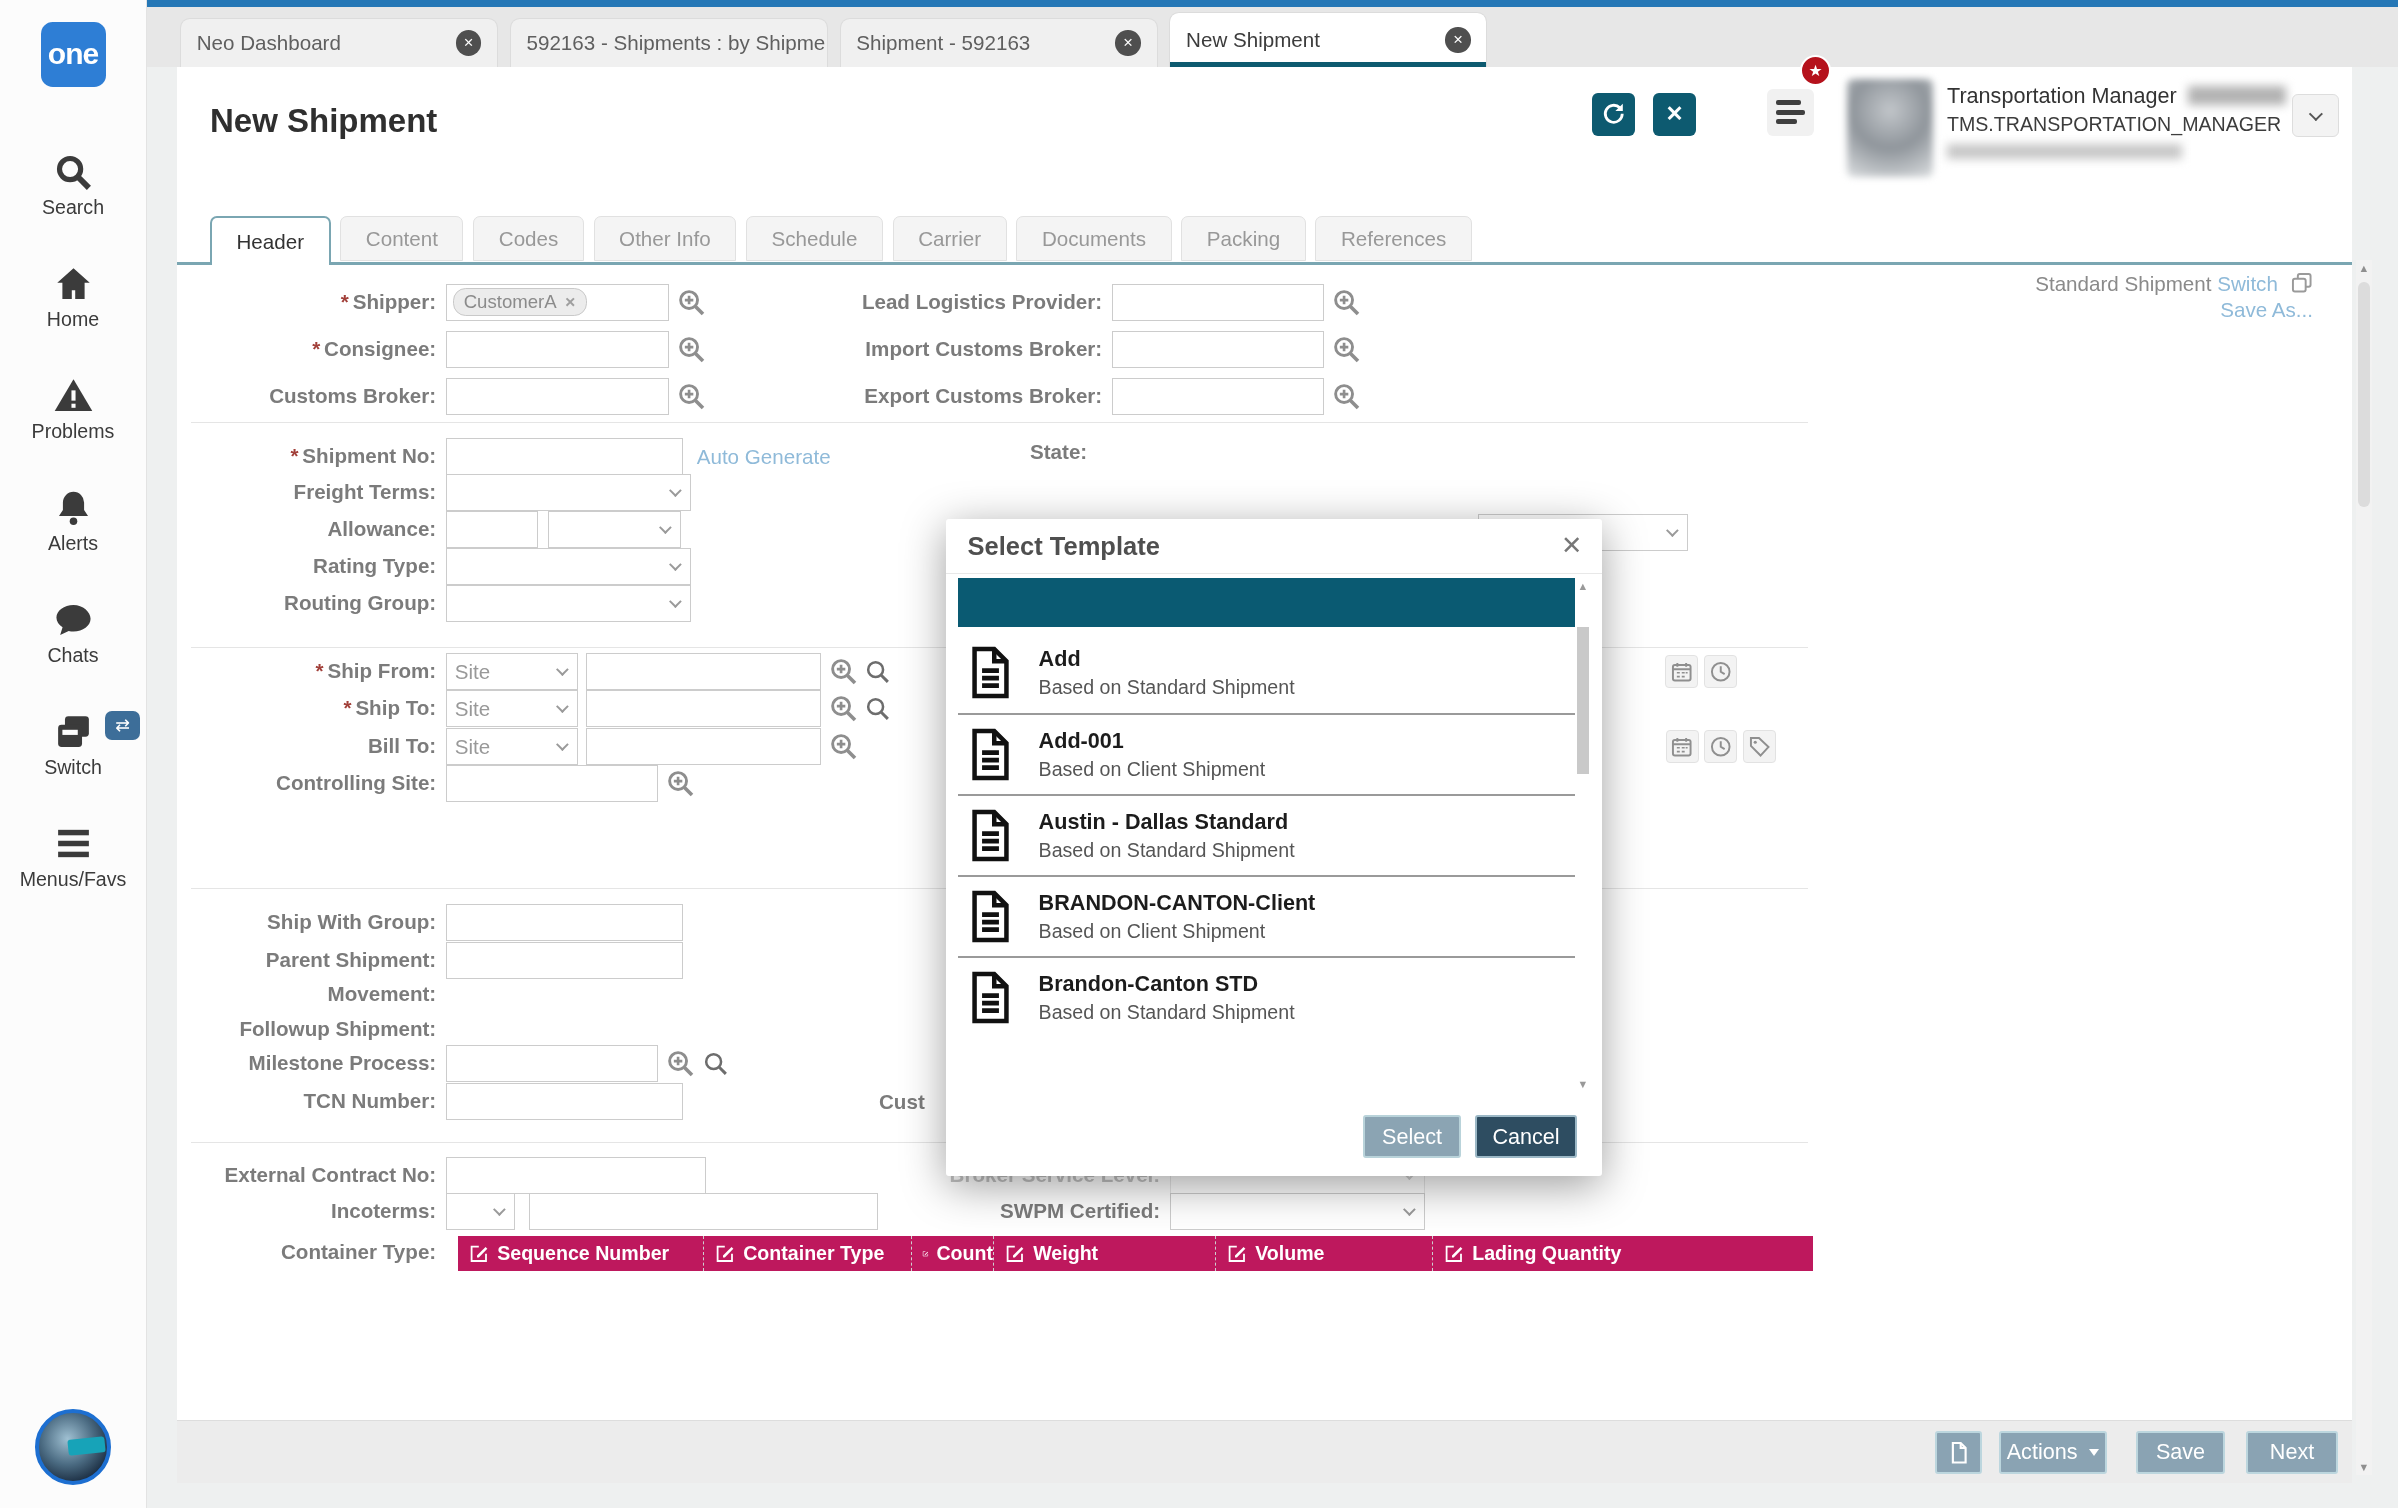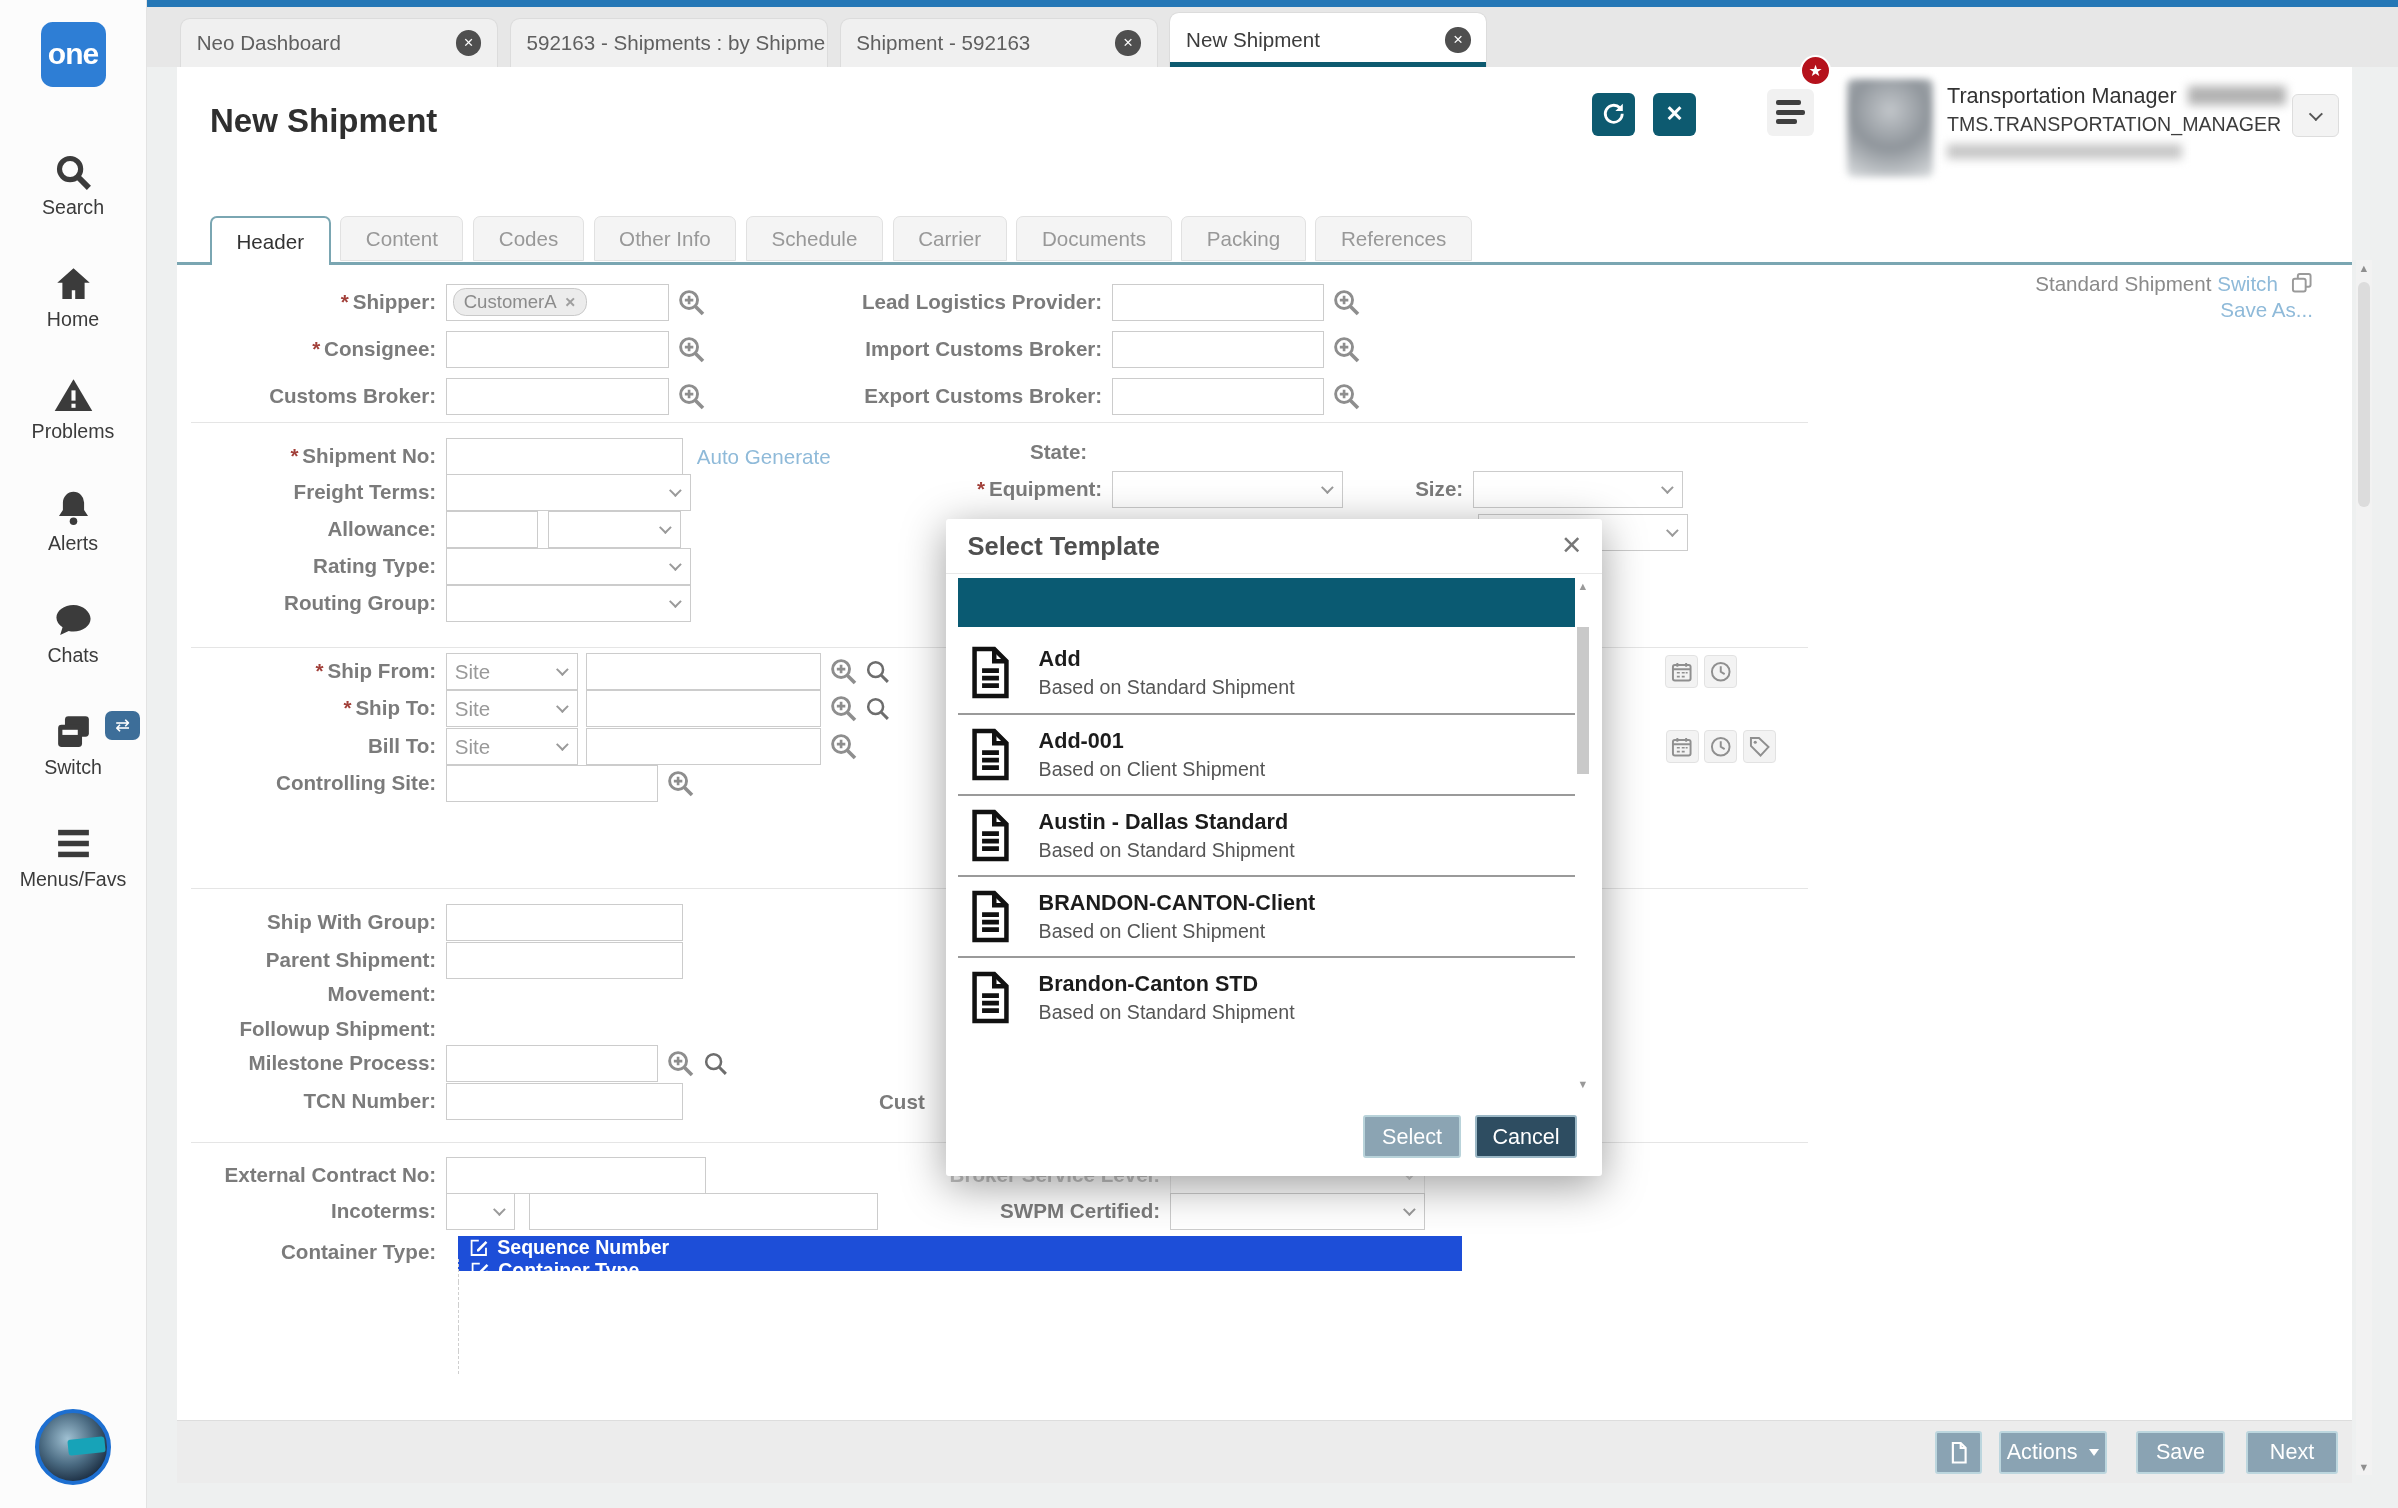--- a/index.html
+++ b/index.html
@@ -78,21 +78,21 @@
   .ic.small { width:25.5px; height:25.5px; }
   .chip { display:inline-flex; align-items:center; background:#ececec; border:1px solid #c9c9c9; border-radius:12.7px; padding:2px 9.8px; font-size:18.6px; color:#8b8b8b; gap:7.8px; }
   .chip .chip-x { color:#9f9f9f; font-size:13.7px; font-weight:700; cursor:pointer; }
   .hdiv { position:absolute; left:13.7px; width:1617px; height:1px; background:#e5e5e5; }
   .lonely { color:#7b7b7b; font-weight:700; }
   .icbox { width:33px; height:33px; background:#f3f3f3; border:1px solid #e2e2e2; border-radius:3.9px; display:flex; align-items:center; justify-content:center; margin-left:5.9px; cursor:pointer; }
   .icbox svg { width:23.5px; height:23.5px; }
   .ghost { opacity:.45; }
 
   
-  .ct-bar { position:absolute; left:281px; top:972px; width:1004px; height:35px; background:#1d4ed8; display:flex; align-items:stretch;flex-direction:column; }
+  .ct-bar { position:absolute; left:281px; top:972px; width:1355px; height:35px; background:#be185d; display:flex; align-items:stretch; }
   .ct-col { display:flex; align-items:center; gap:7.8px; color:#fff; font-weight:700; font-size:19.6px; padding-left:9.8px; border-left:1px dashed #cfcfcf; }
   .ct-col:first-child { border-left:none; }
   .ct-col svg { width:21.6px; height:21.6px; }
 
   
   .footer { position:absolute; left:0; top:1353px; width:2175px; height:63px; background:#ececec; border-top:1px solid #ddd; }
   .fbtn { position:absolute; top:9.8px; height:43px; background:#8aa3b3; border:2px solid #bcd6de; border-radius:2.9px; color:#fff; font-size:21.6px; display:flex; align-items:center; justify-content:center; cursor:pointer; }
   .fbtn svg { width:23.5px; height:23.5px; }
   .caret { width:0; height:0; border-top:7.8px solid #fff; border-left:5.9px solid transparent; border-right:5.9px solid transparent; margin-left:11.8px; }
 
@@ -405,30 +405,20 @@
           <div class="fr right" style="top:174px; height:29px">
             <div class="lbl" style="width:250px;min-width:250px">State:</div>
           </div>
 
           <div class="fr" style="top:210px">
             <div class="lbl">Freight Terms:</div>
             <div class="sel w250">
                 <span class="schev"></span>
               </div>
           </div>
-          <div class="fr right" style="top:207px">
-            <div class="lbl"><span class="req">*</span><span>Equipment:</span></div>
-            <div class="sel w236">
-                <span class="schev"></span>
-              </div>
-            <div class="lbl" style="width:130px;min-width:130px">Size:</div>
-            <div class="sel w214">
-                <span class="schev"></span>
-              </div>
-          </div>
 
           <div class="fr" style="top:247px">
             <div class="lbl">Allowance:</div>
             <div class="inp w94"></div>
             <div class="sel w136" style="margin-left:9.8px">
                 <span class="schev"></span>
               </div>
           </div>
 
           <div class="fr" style="top:250px; left:1301px">

